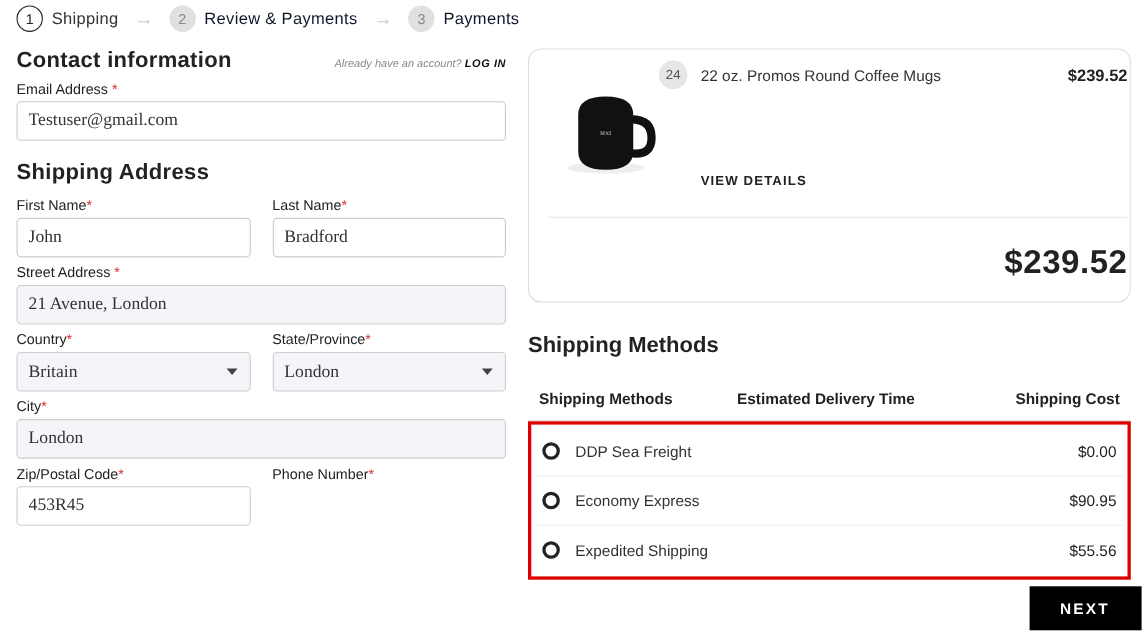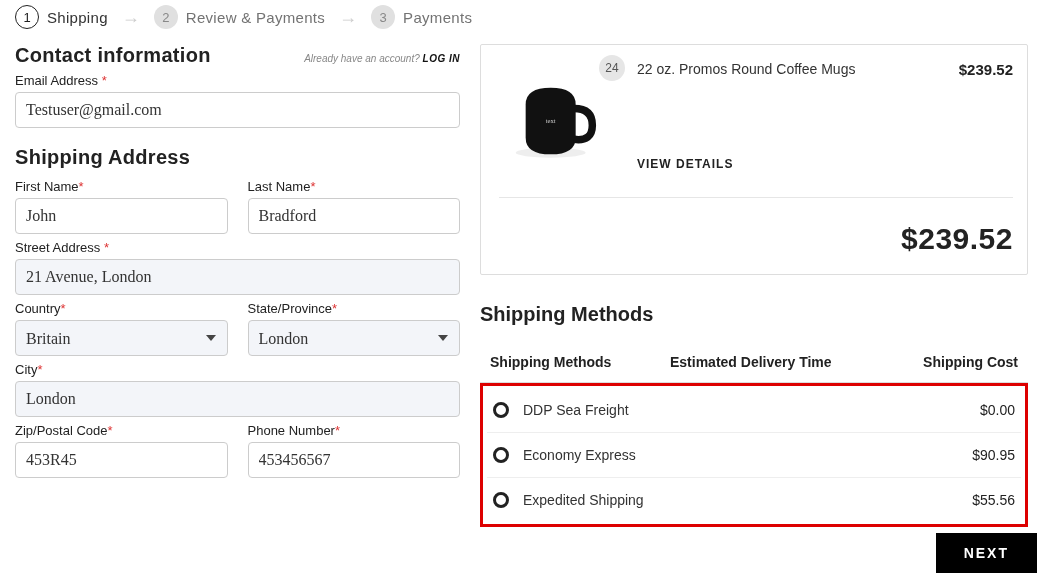--- a/index.html
+++ b/index.html
@@ -15,21 +15,21 @@
   .step { display: flex; align-items: center; gap: 8px; }
   .step-circle {
     width: 24px; height: 24px; border-radius: 50%;
     display: flex; align-items: center; justify-content: center;
     font-size: 13px;
   }
   .step.active .step-circle { border: 1px solid #222; color: #222; background: #fff; }
   .step.inactive .step-circle { background: #e0e0e0; color: #888; }
   .step-label { font-size: 15px; letter-spacing: .3px; }
   .step.active .step-label { color: #333; }
-  .step.inactive .step-label { color: #737373; }
+  .step.inactive .step-label { color: #0f172a; }
   .step-arrow { color: #ccc; font-size: 18px; margin: 0 4px; }
 
   .layout { display: flex; gap: 20px; }
   .col-left { flex: 0 0 445px; }
   .col-right { flex: 1; }
 
   h2.section { font-size: 20px; font-weight: 600; letter-spacing: .3px; margin-bottom: 4px; }
   .contact-row { display: flex; align-items: baseline; justify-content: space-between; margin-bottom: 4px; }
   .contact-row h2 { margin: 0; }
   .login-prompt { color: #888; font-size: 10px; font-style: italic; }
@@ -58,22 +58,22 @@
     content: ""; position: absolute; right: 12px; top: 50%;
     width: 0; height: 0; border-left: 5px solid transparent; border-right: 5px solid transparent;
     border-top: 6px solid #444; transform: translateY(-50%);
     pointer-events: none;
   }
   select.textfield { appearance: none; -webkit-appearance: none; -moz-appearance: none; }
 
   
   .summary-box {
     border: 1px solid #ddd;
-    border-radius: 2px;
-    padding: 16px 14px 18px 18px;
+    border-radius: 12px;
+    padding: 16px 2px 18px 18px;
     margin-top: 0;
   }
   .line-item { display: flex; align-items: flex-start; gap: 18px; padding-bottom: 16px; border-bottom: 1px solid #e6e6e6; }
   .thumb-wrap { position: relative; width: 120px; height: 120px; }
   .thumb-img {
     width: 120px; height: 120px; background: #fff;
     display: flex; align-items: center; justify-content: center;
   }
   .mug-svg { width: 100px; height: 90px; }
   .qty-badge {
@@ -191,21 +191,20 @@
       <input class="textfield hl" value="London" style="">
     </div>
 
     <div class="row2 block">
       <div>
         <label class="field-label"><span>Zip/Postal Code</span><span class="req">*</span></label>
         <input class="textfield" value="453R45" style="">
       </div>
       <div>
         <label class="field-label"><span>Phone Number</span><span class="req">*</span></label>
-        <input class="textfield" value="453456567" style="">
       </div>
     </div>
   </div>
 
   <div class="col-right">
     <div class="summary-box">
       <div class="line-item">
         <div class="thumb-wrap">
           <div class="qty-badge">24</div>
           <div class="thumb-img">

